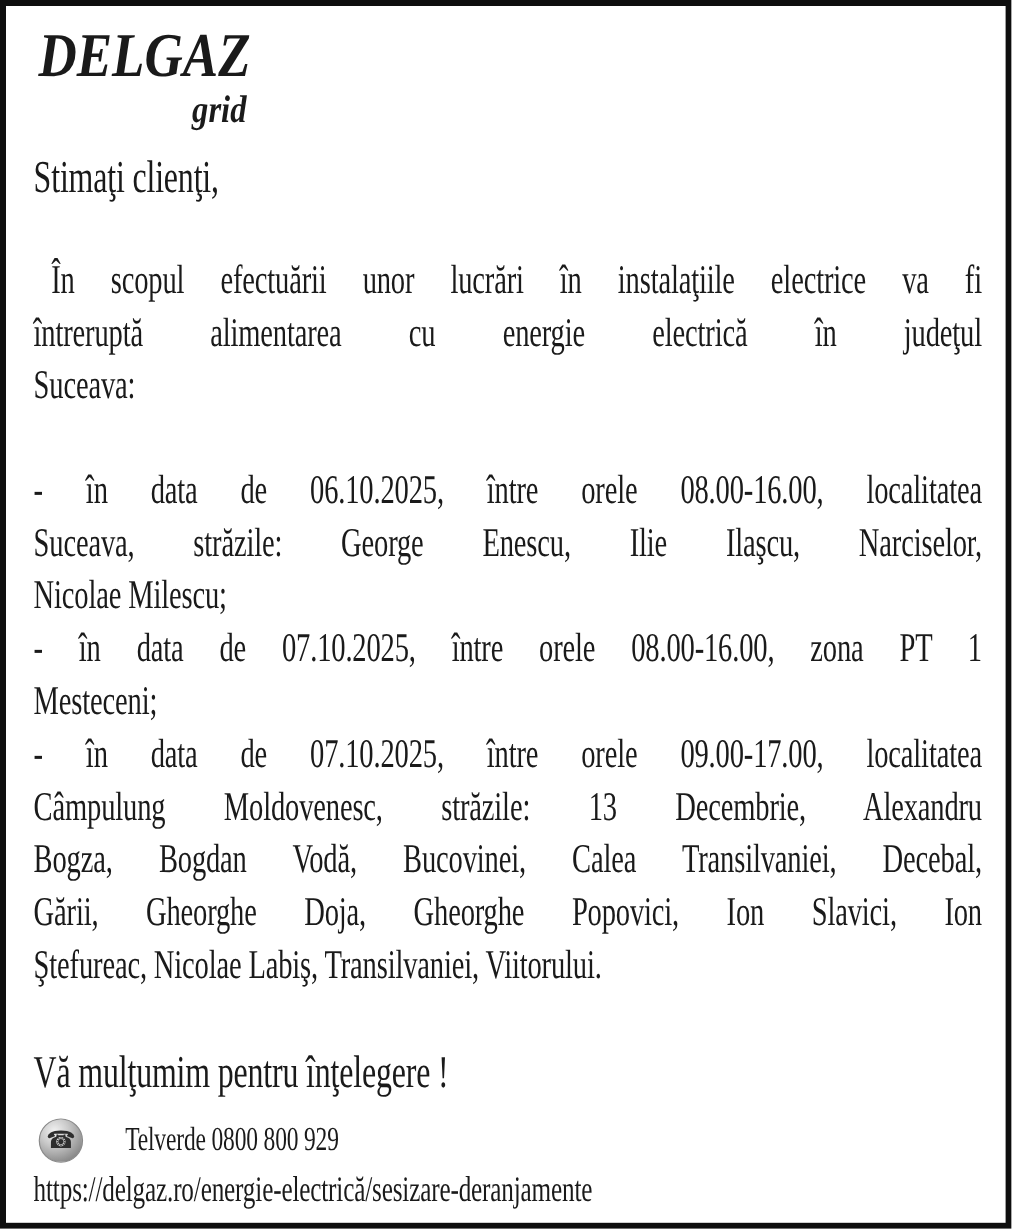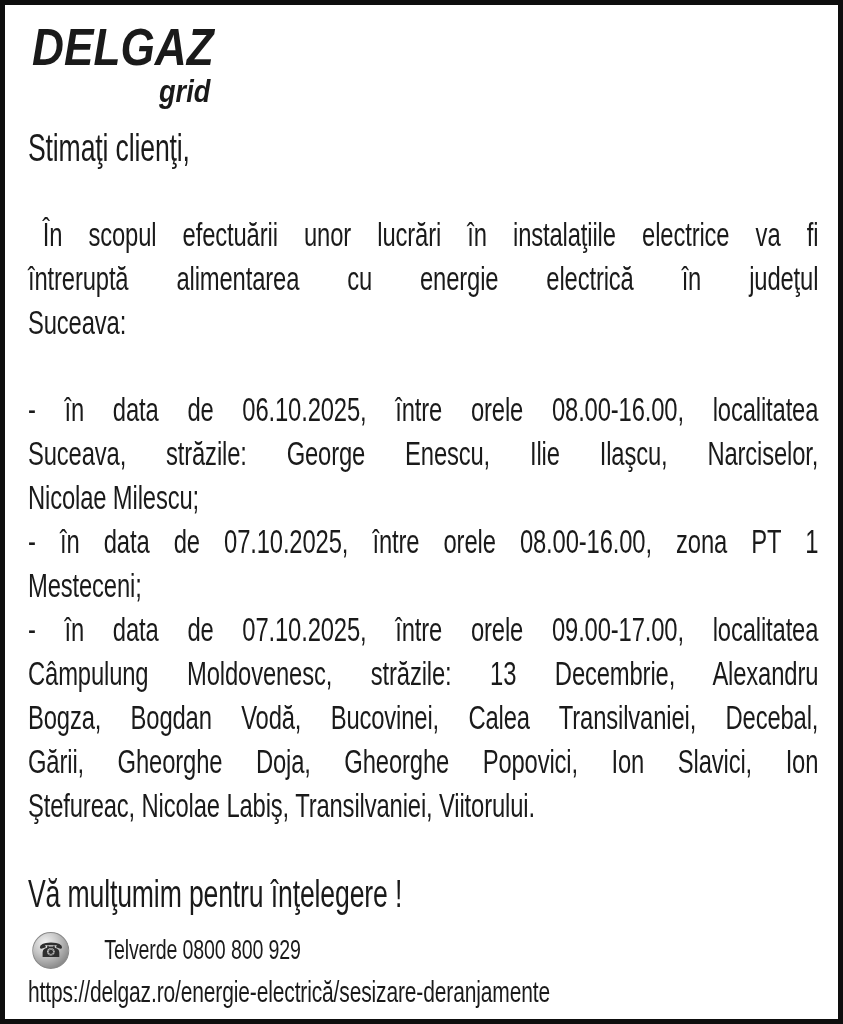--- a/index.html
+++ b/index.html
@@ -4,21 +4,21 @@
 <style>
   html, body { margin: 0; padding: 0; background: #ffffff; }
   .page {
     box-sizing: border-box;
     width: 843px;
     height: 1024px;
     border: 5px solid #0e0e0e;
     background: #ffffff;
     padding: 16px 0 0 23px;
     overflow: hidden;
-    font-family: Liberation Sans, sans-serif;
+    font-family: Liberation Serif, serif;
     color: #1a1a1a;
   }
 
   
   .logo {
     display: inline-block;
     transform: scaleX(0.85);
     transform-origin: 0 0;
     margin-left: 4px;
     font-style: italic;

